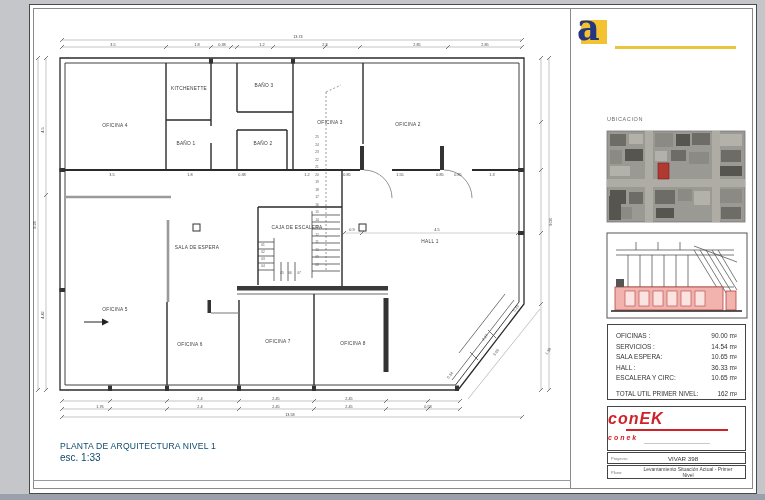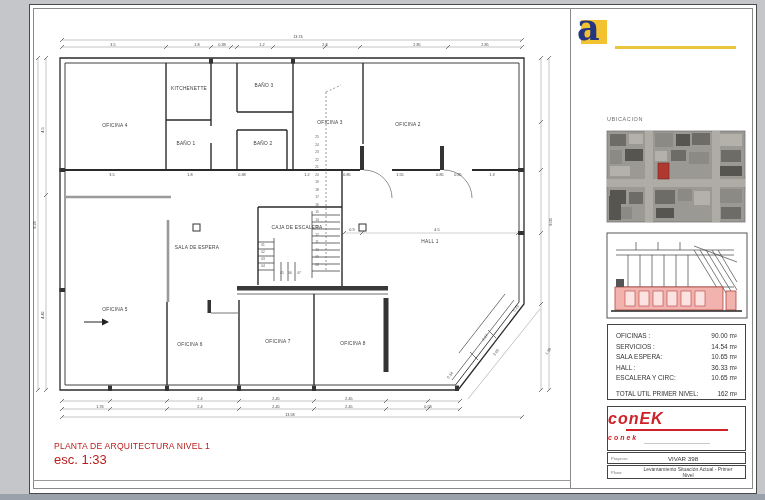--- a/index.html
+++ b/index.html
@@ -35,23 +35,23 @@
   .logo-rule{height:1.5px;background:#cf2127;width:102px;margin:2px auto 0 auto;}
   .logo-sub{font-size:7px;font-weight:bold;font-style:italic;color:#cf2127;letter-spacing:2px;margin-top:3px;}
   .logo-micro{height:1px;background:#c9c9c9;width:66px;margin:2px auto 0 auto;}
   .tb-row{position:absolute;left:607px;width:139px;border:1px solid #444;box-sizing:border-box;
           background:#fff;display:flex;align-items:center;}
   .tb-row1{top:452px;height:12px;}
   .tb-row2{top:465px;height:14px;}
   .tb-label{font-size:4px;color:#777;padding-left:3px;width:30px;flex:none;}
   .tb-value1{flex:1;text-align:center;font-size:6.2px;color:#333;padding-right:20px;}
   .tb-value2{flex:1;text-align:center;font-size:5px;color:#444;padding-right:10px;}
-  .sheet-title{position:absolute;left:54px;top:441px;color:#b91c1c;}
+  .sheet-title{position:absolute;left:60px;top:441px;color:#0c4a6e;}
   .sheet-title .t1{font-size:8.6px;letter-spacing:.2px;}
-  .sheet-title .t2{font-size:13px;margin-top:1px;}
+  .sheet-title .t2{font-size:10px;margin-top:1px;}
 </style>
 </head>
 <body>
 
 <div class="page">
   <div class="sheet"></div>
   <div class="inner-frame"></div>
   <div class="col-divider"></div>
   <div class="footer-line"></div>
 

